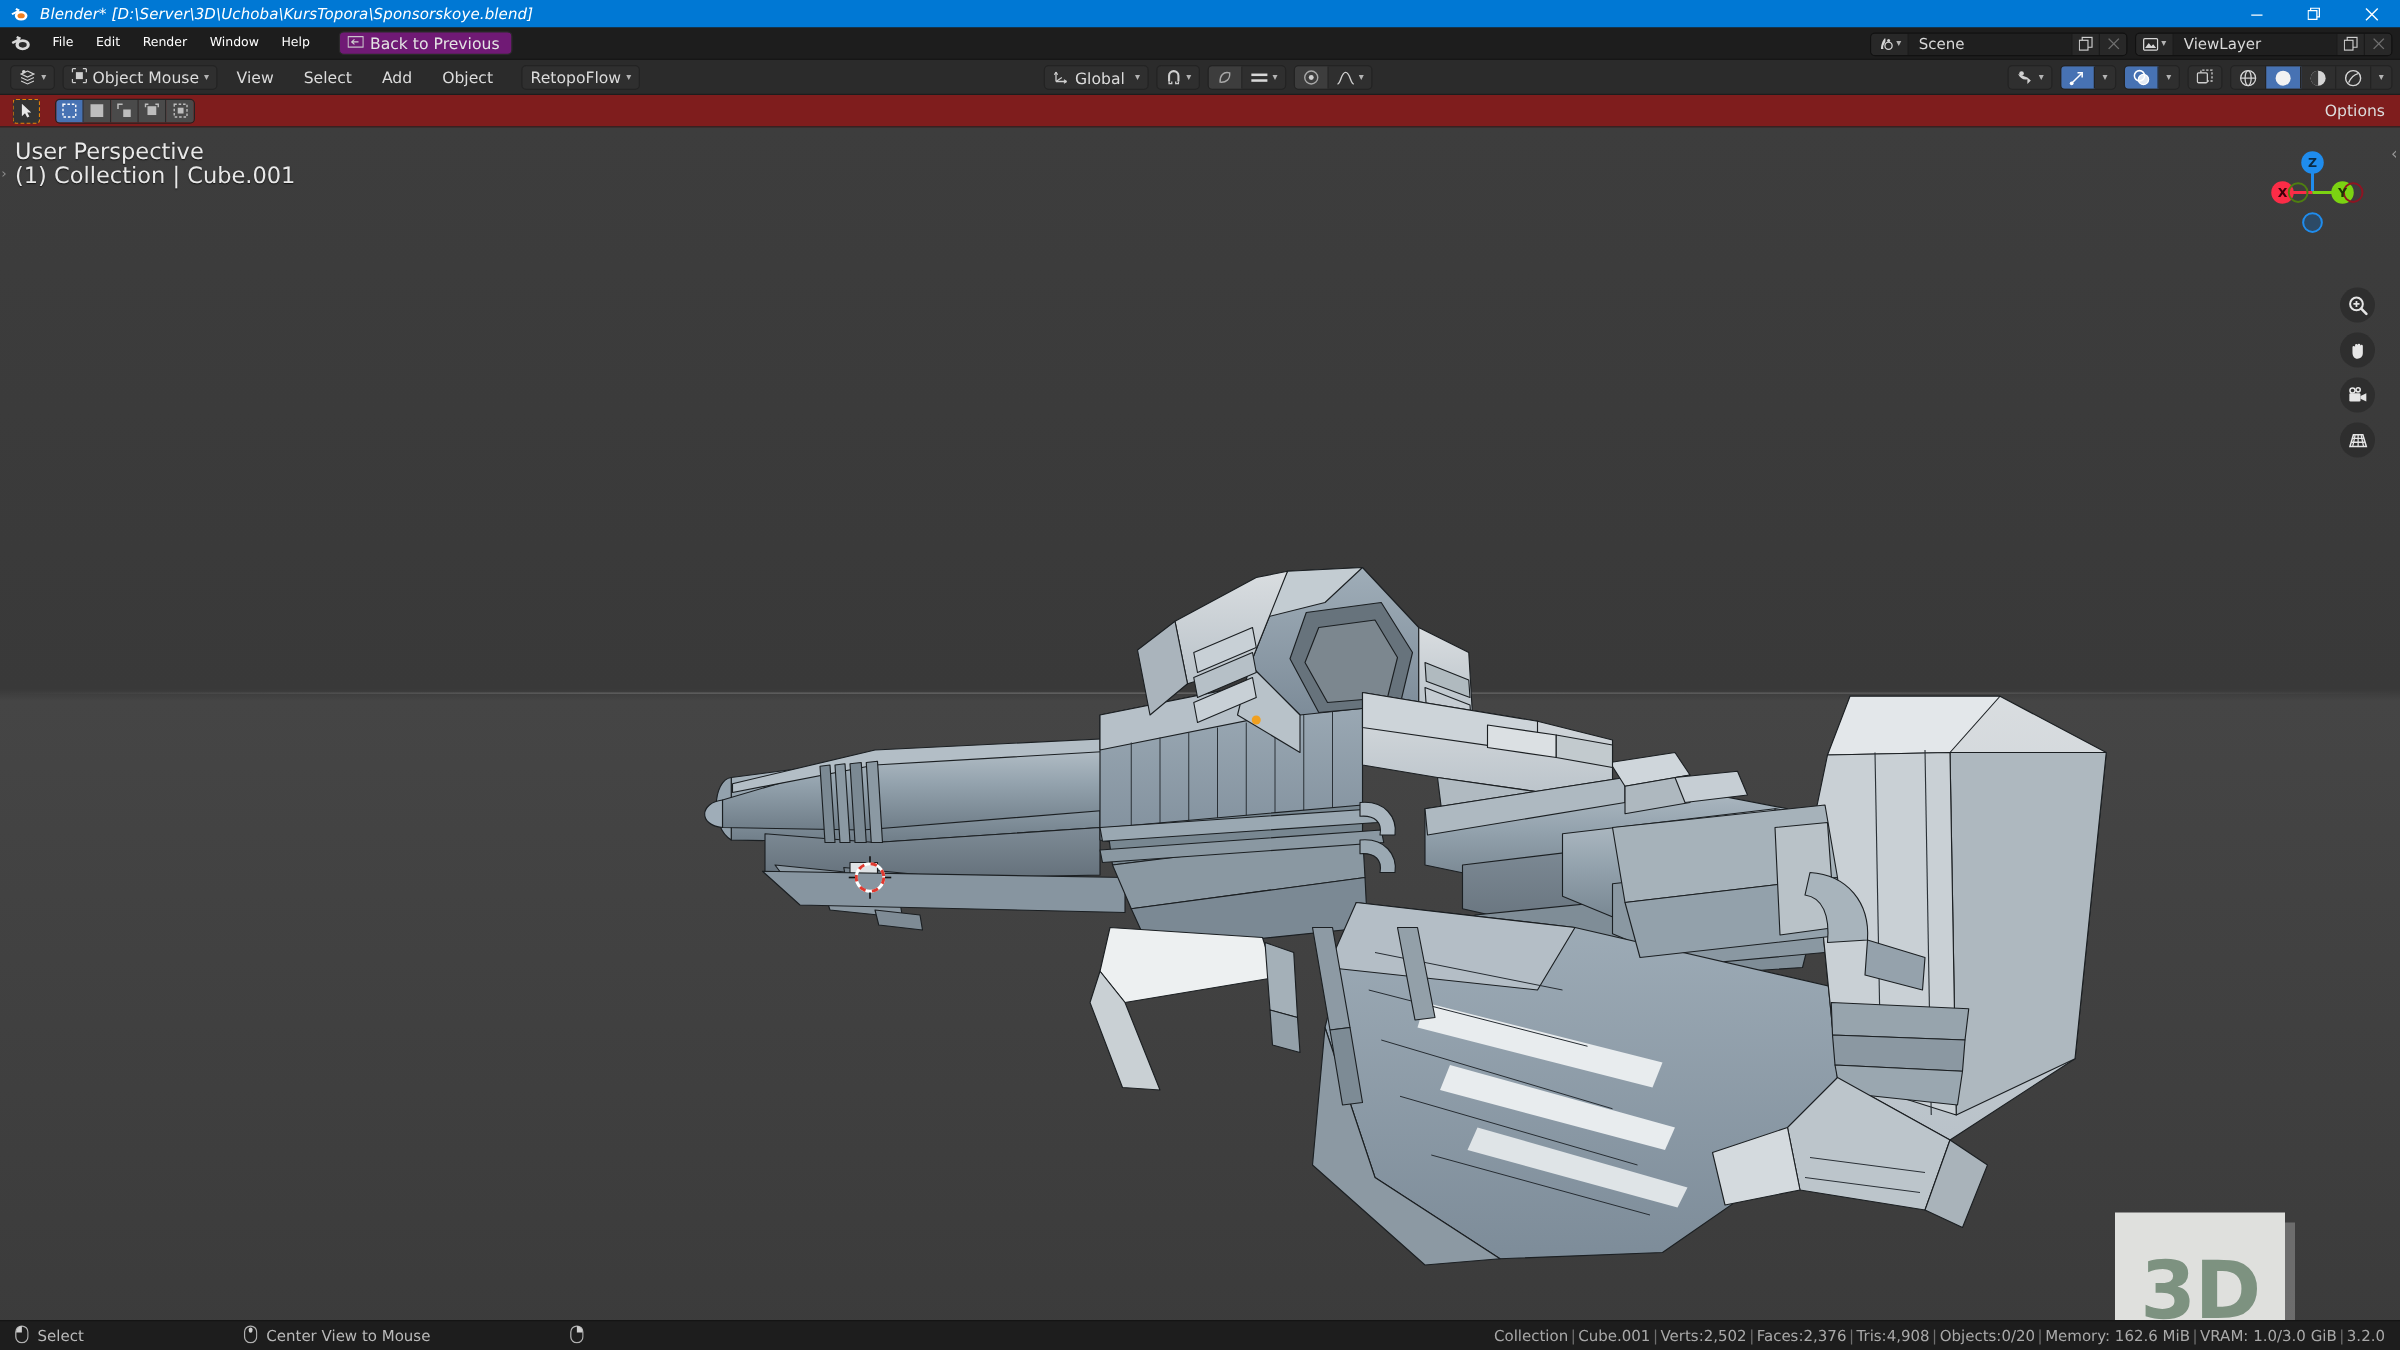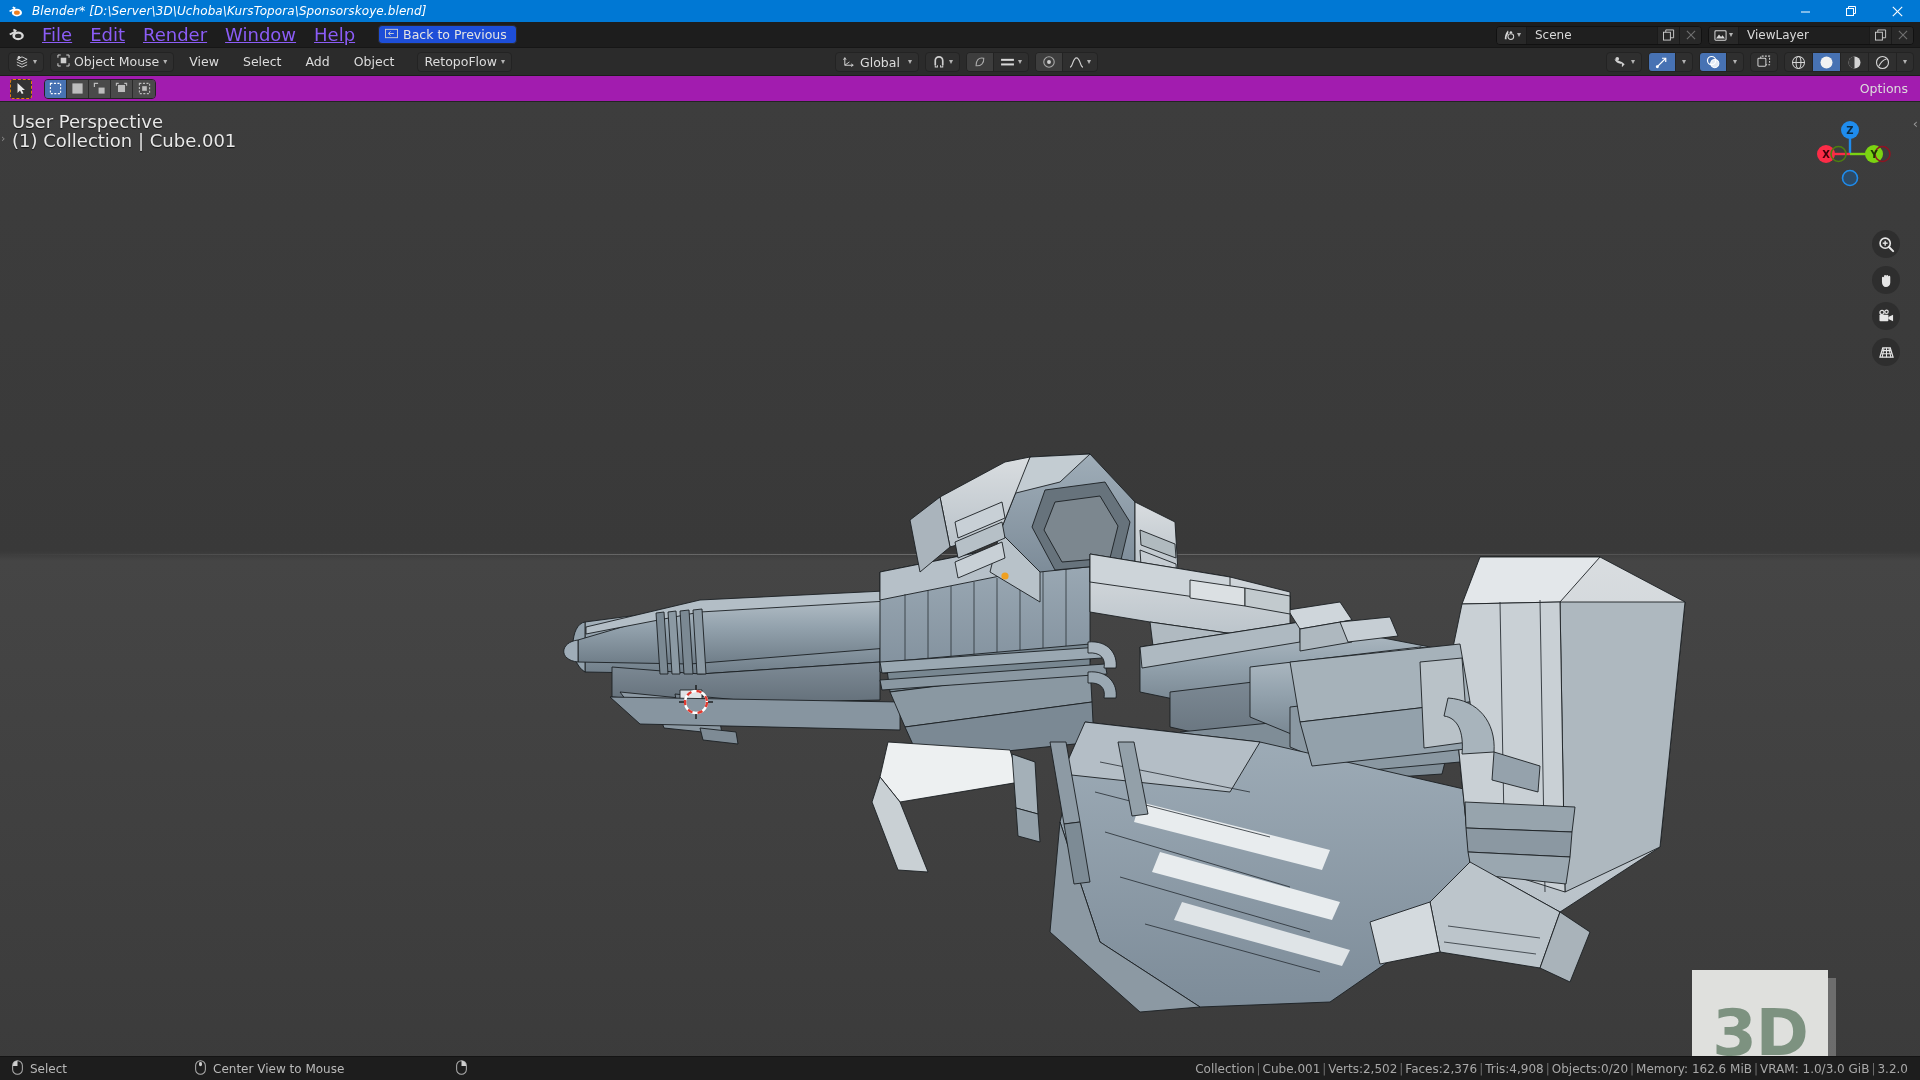--- a/index.html
+++ b/index.html
@@ -53,28 +53,27 @@
     border-bottom: 1px solid #161616;
   }
   .blender-logo {
     width: 26px; height: 26px;
     display: flex; align-items: center; justify-content: center;
     margin-left: 3px;
   }
   .menus { display: flex; align-items: center; margin-left: 4px; }
   .menu-item {
     padding: 3px 9px;
-    font-size: 18px; color: #8b5cf6;
+    font-size: 10px; color: #ffffff;
     border-radius: 3px;
     white-space: nowrap;
-    text-decoration: underline;
   }
   .back-prev {
     display: flex; align-items: center; gap: 5px;
-    background: #1d4ed8;
+    background: #701a75;
     border: 1px solid #2a2a2a;
     border-radius: 4px;
     padding: 2px 9px 2px 6px;
     margin-left: 14px;
     font-size: 12.5px; color: #e4e4e4;
     height: 19px;
   }
   .topbar-right {
     position: absolute; right: 6px; top: 0;
     height: 26px; display: flex; align-items: center; gap: 6px;
@@ -150,21 +149,21 @@
     display: flex; align-items: center; gap: 6px;
   }
   .vph-right {
     position: absolute; right: 6px; top: 0; height: 28px;
     display: flex; align-items: center; gap: 6px;
   }
 
   
   .tool-header {
     height: 26px; width: 1920px;
-    background: #a21caf;
+    background: #7f1d1d;
     display: flex; align-items: center;
     position: relative;
     border-bottom: 1px solid #232323;
   }
   .tool-active {
     width: 22px; height: 20px;
     margin-left: 10px;
     border: 1px dashed #e0820a;
     border-radius: 3px;
     display: flex; align-items: center; justify-content: center;

